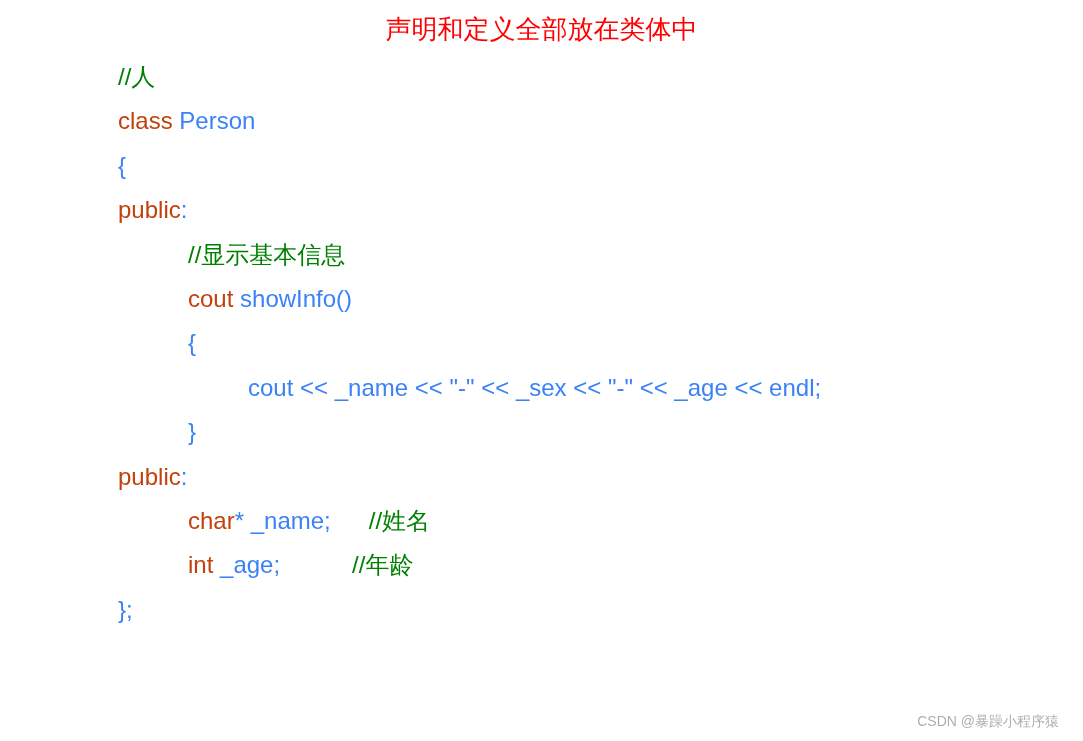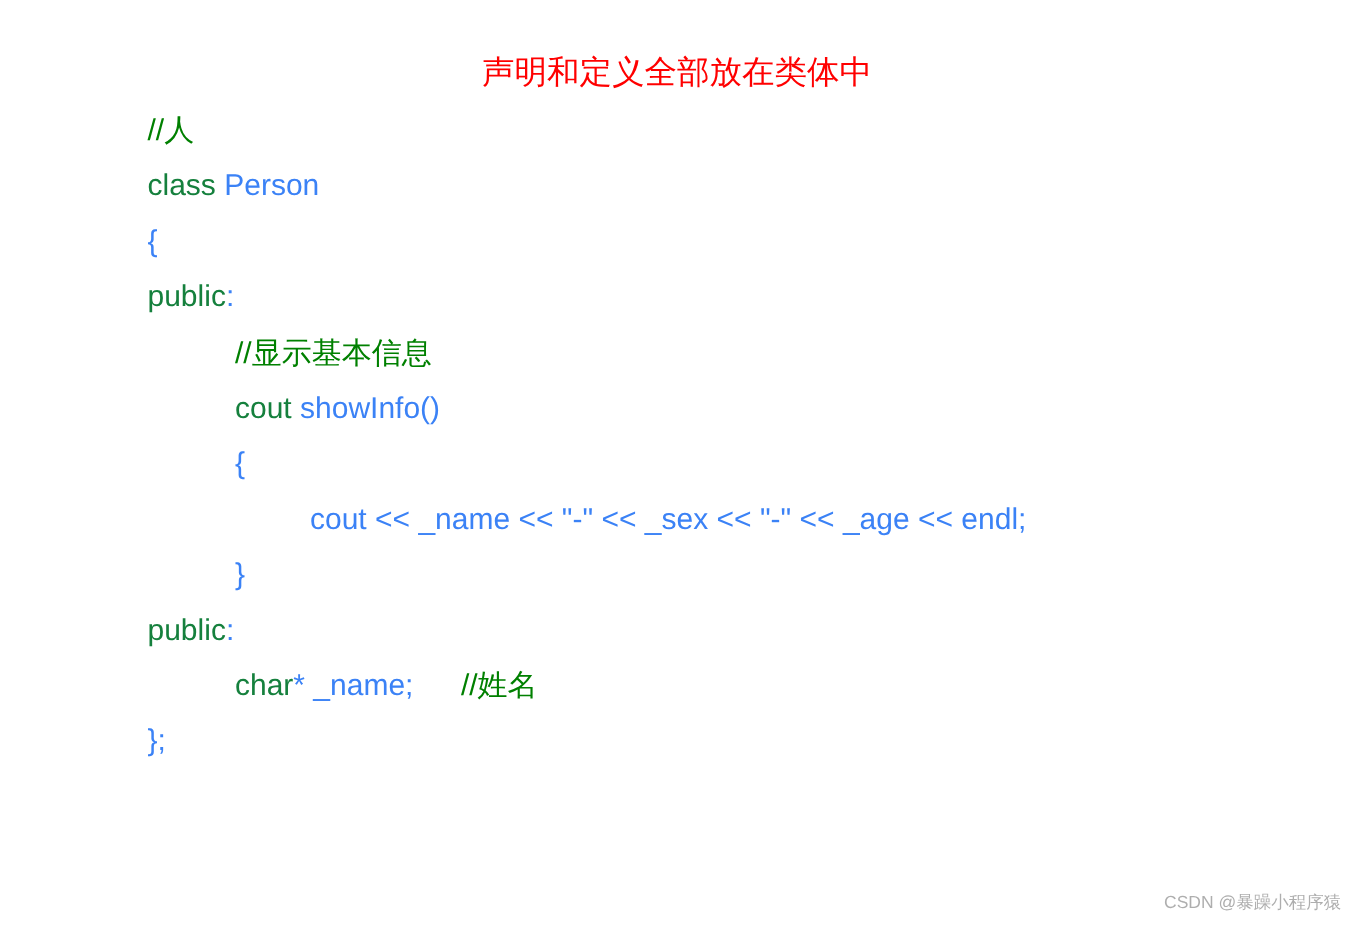--- a/index.html
+++ b/index.html
@@ -12,38 +12,37 @@
       position: relative;
       overflow: hidden;
     }
     .title {
       color: #ff0000;
       font-size: 26px;
       text-align: center;
       padding-top: 12px;
       padding-bottom: 8px;
       font-family: Liberation Mono, monospace;
-      margin-top: 28px;
     }
     .code-block {
       padding-left: 118px;
       font-size: 24px;
       line-height: 1.85;
       font-family: Arial, "Microsoft YaHei", sans-serif;
     }
     .comment { color: #008000; }
-    .keyword { color: #15803d; }
+    .keyword { color: #c2410c; }
     .plain { color: #3b82f6; }
     .indent-1 { padding-left: 70px; display: inline-block; }
     .indent-2 { padding-left: 130px; display: inline-block; }
     .line { display: block; white-space: nowrap; }
     .watermark {
       position: absolute;
       bottom: 10px;
-      right: 10px;
+      right: 24px;
       color: rgba(120,120,120,0.6);
       font-size: 14px;
       font-family: "Microsoft YaHei", sans-serif;
     }
   </style>
 </head>
 <body>
 
 <div class="title">声明和定义全部放在类体中</div>
 
@@ -52,16 +51,17 @@
   <span class="line"><span class="keyword">class </span><span class="plain">Person</span></span>
   <span class="line"><span class="plain">{</span></span>
   <span class="line"><span class="keyword">public</span><span class="plain">:</span></span>
   <span class="line"><span class="indent-1"></span><span class="comment">//显示基本信息</span></span>
   <span class="line"><span class="indent-1"></span><span class="keyword">cout </span><span class="plain">showInfo()</span></span>
   <span class="line"><span class="indent-1"></span><span class="plain">{</span></span>
   <span class="line"><span class="indent-2"></span><span class="plain">cout &lt;&lt; _name &lt;&lt; "-" &lt;&lt; _sex &lt;&lt; "-" &lt;&lt; _age &lt;&lt; endl;</span></span>
   <span class="line"><span class="indent-1"></span><span class="plain">}</span></span>
   <span class="line"><span class="keyword">public</span><span class="plain">:</span></span>
   <span class="line"><span class="indent-1"></span><span class="keyword">char</span><span class="plain">* _name;</span><span style="display:inline-block; width:38px;"></span><span class="comment">//姓名</span></span>
+  <span class="line"><span class="indent-1"></span><span class="keyword">int</span><span class="plain">   _age;</span><span style="display:inline-block; width:72px;"></span><span class="comment">//年龄</span></span>
   <span class="line"><span class="plain">};</span></span>
 </div>
 
 <div class="watermark">CSDN @暴躁小程序猿</div>
 
 </body></html>

